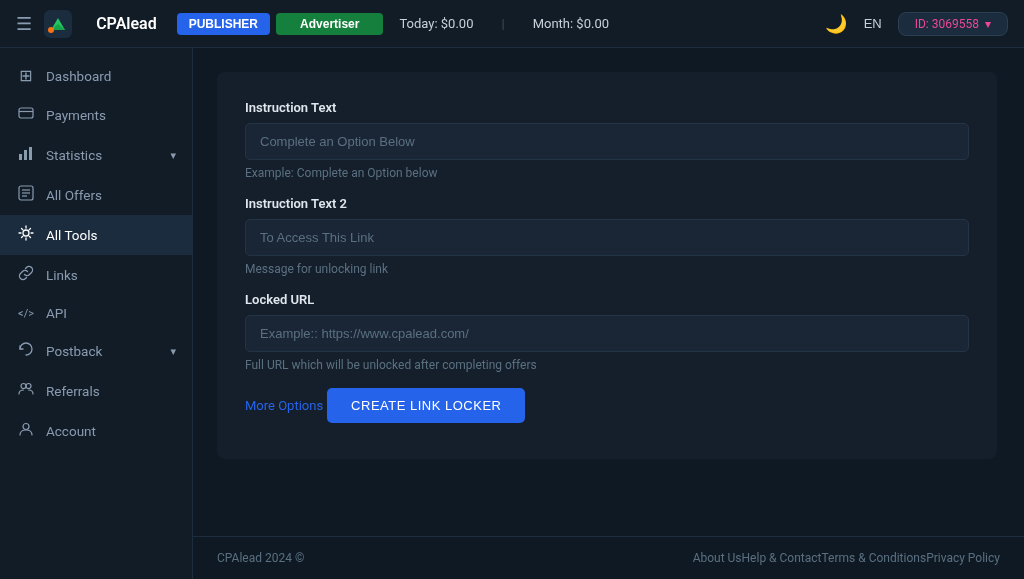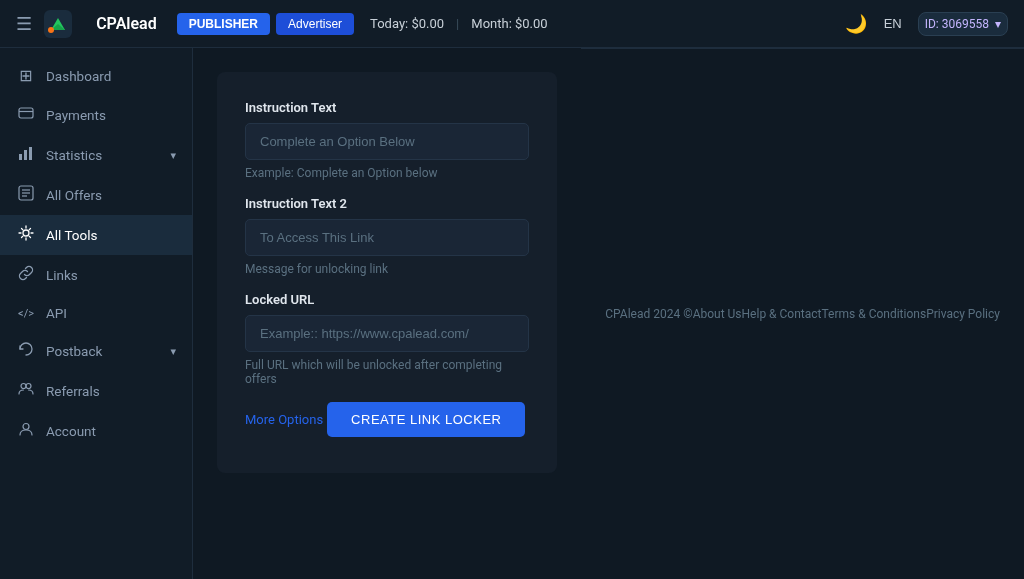--- a/index.html
+++ b/index.html
@@ -55,36 +55,36 @@
       color: #fff;
       border: none;
       border-radius: 4px;
       padding: 4px 12px;
       font-size: 12px;
       font-weight: 600;
       cursor: pointer;
       margin-right: 6px;
     }
     .btn-advertiser {
-      background: #1d4ed8;
+      background: #15803d;
       color: #fff;
       border: none;
       border-radius: 4px;
-      padding: 4px 12px;
+      padding: 4px 24px;
       font-size: 12px;
-      font-weight: 400;
+      font-weight: 700;
       cursor: pointer;
       margin-right: 16px;
     }
     .header-stats {
       color: #c8d0d8;
       font-size: 13px;
       display: flex;
       align-items: center;
-      gap: 8px;
+      gap: 24px;
     }
     .header-divider {
       color: #3a4d5c;
       margin: 0 4px;
     }
     .header-right {
       display: flex;
       align-items: center;
       gap: 16px;
     }
@@ -98,22 +98,22 @@
       font-size: 13px;
       font-weight: 500;
       cursor: pointer;
       background: none;
       border: none;
     }
     .id-btn {
       background: #1a2c3d;
       border: 1px solid #2a3f52;
       border-radius: 8px;
-      color: #c4b5fd;
-      padding: 4px 6px;
+      color: #ec4899;
+      padding: 4px 16px;
       font-size: 12px;
       cursor: pointer;
       display: flex;
       align-items: center;
       gap: 6px;
     }
 
     
     .main-layout {
       display: flex;
@@ -158,21 +158,21 @@
       font-size: 11px;
       color: #8a9bb0;
     }
 
     
     .content-area {
       flex: 1;
       overflow-y: auto;
       background: #0f1923;
       display: flex;
-      flex-direction: row;
+      flex-direction: column;
     }
 
     .content-inner {
       flex: 1;
       padding: 24px;
     }
 
     
     .form-card {
       background: #151f2b;

